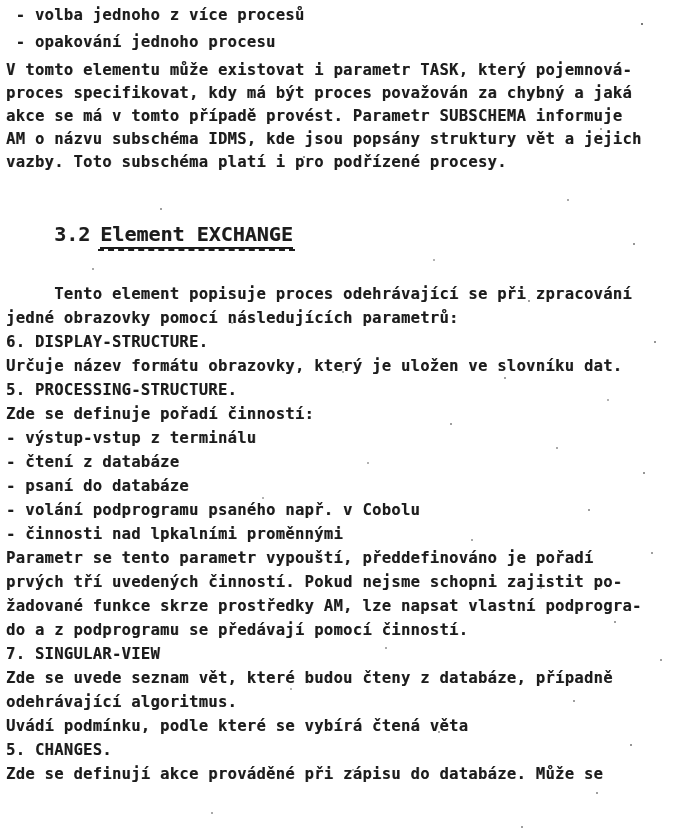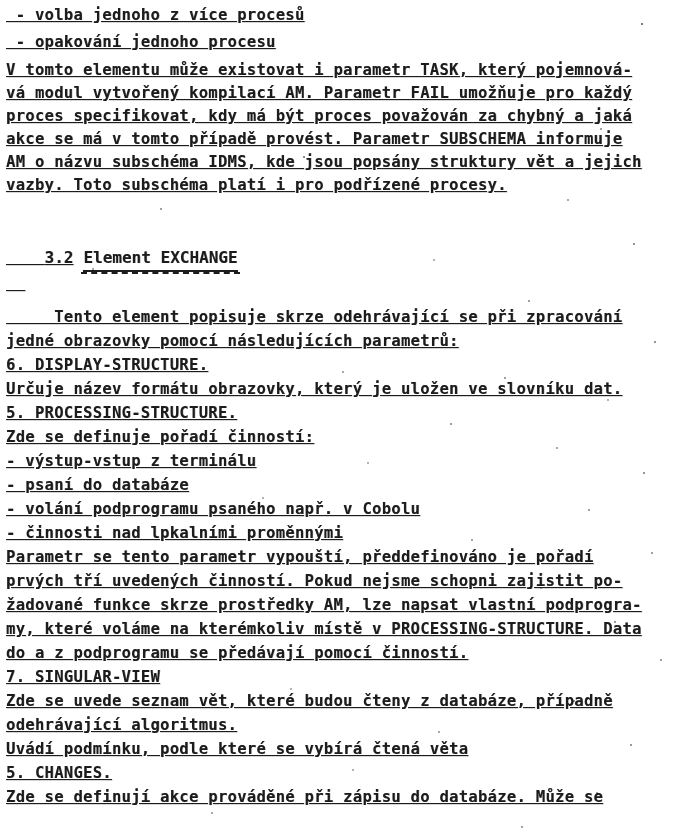--- a/index.html
+++ b/index.html
@@ -16,36 +16,35 @@
     font-weight: bold;
     color: #1c1c1c;
   }
   .page {
     position: relative;
     width: 683px;
     height: 839px;
     padding: 2px 6px 0 6px;
     box-sizing: border-box;
     background: #ffffff;
-    text-decoration: underline;
   }
   .line {
     white-space: pre;
     font-size: 15.5px;
     line-height: 24px;
     letter-spacing: 0.3px;
     text-shadow: 0.4px 0.4px 0 rgba(20, 20, 20, 0.45);
   }
   .intro .line { line-height: 27px; }
   .para1 { margin-top: 3px; }
   .para1 .line { line-height: 23px; }
   .heading-row {
     margin-top: 26px;
     margin-bottom: 10px;
-    font-size: 16px;
+    font-size: 20px;
     line-height: 23px;
     white-space: pre;
     text-shadow: 0.4px 0.4px 0 rgba(20, 20, 20, 0.45);
   }
   .heading-num { margin-right: 10px; }
   .heading-title {
     display: inline-block;
     position: relative;
     border-bottom: 2px solid #1c1c1c;
     padding-bottom: 1px;
@@ -91,46 +90,45 @@
 
 <div class="page">
 
   <div class="intro">
     <div class="line"> - volba jednoho z více procesů</div>
     <div class="line"> - opakování jednoho procesu</div>
   </div>
 
   <div class="para1">
     <div class="line">V tomto elementu může existovat i parametr TASK, který pojemnová-</div>
-    <div class="line">vá modul vytvořený kompilací AM. Parametr FAIL umožňuje pro každý</div>
     <div class="line">proces specifikovat, kdy má být proces považován za chybný a jaká</div>
     <div class="line">akce se má v tomto případě provést. Parametr SUBSCHEMA informuje</div>
     <div class="line">AM o názvu subschéma IDMS, kde jsou popsány struktury vět a jejich</div>
     <div class="line">vazby. Toto subschéma platí i pro podřízené procesy.</div>
   </div>
 
   <div class="heading-row">
     <span class="heading-num">3.2</span><span class="heading-title">Element EXCHANGE</span>
   </div>
 
   <div class="body-text">
-    <div class="line">     Tento element popisuje skrze odehrávající se při zpracování</div>
+    <div class="line">     Tento element popisuje proces odehrávající se při zpracování</div>
     <div class="line">jedné obrazovky pomocí následujících parametrů:</div>
     <div class="line">6. DISPLAY-STRUCTURE.</div>
     <div class="line">Určuje název formátu obrazovky, který je uložen ve slovníku dat.</div>
     <div class="line">5. PROCESSING-STRUCTURE.</div>
     <div class="line">Zde se definuje pořadí činností:</div>
     <div class="line">- výstup-vstup z terminálu</div>
+    <div class="line">- čtení z databáze</div>
     <div class="line">- psaní do databáze</div>
     <div class="line">- volání podprogramu psaného např. v Cobolu</div>
     <div class="line">- činnosti nad lpkalními proměnnými</div>
     <div class="line">Parametr se tento parametr vypouští, předdefinováno je pořadí</div>
     <div class="line">prvých tří uvedených činností. Pokud nejsme schopni zajistit po-</div>
     <div class="line">žadované funkce skrze prostředky AM, lze napsat vlastní podprogra-</div>
-    <div class="line">my, které voláme na kterémkoliv místě v PROCESSING-STRUCTURE. Data</div>
     <div class="line">do a z podprogramu se předávají pomocí činností.</div>
     <div class="line">7. SINGULAR-VIEW</div>
     <div class="line">Zde se uvede seznam vět, které budou čteny z databáze, případně</div>
     <div class="line">odehrávající algoritmus.</div>
     <div class="line">Uvádí podmínku, podle které se vybírá čtená věta</div>
     <div class="line">5. CHANGES.</div>
     <div class="line">Zde se definují akce prováděné při zápisu do databáze. Může se</div>
 
   </div>
 

